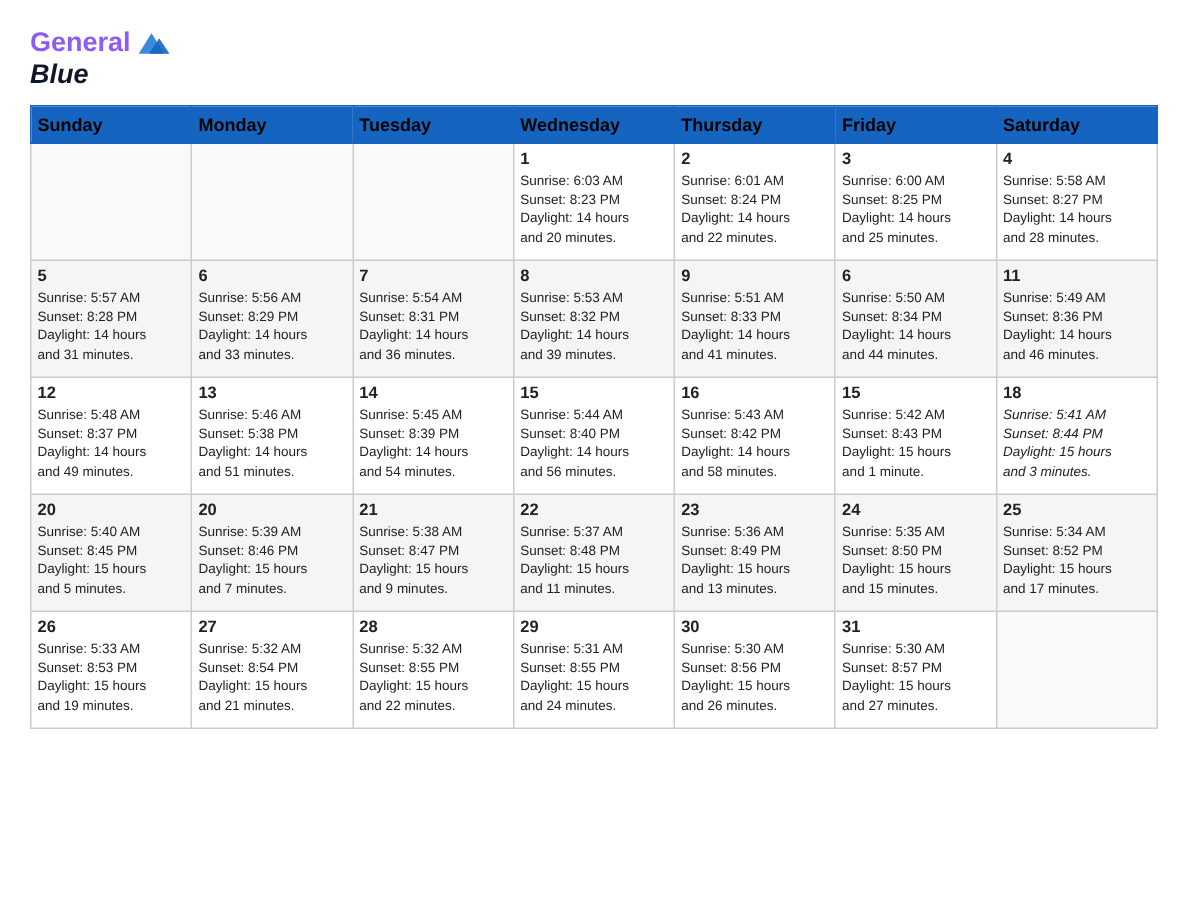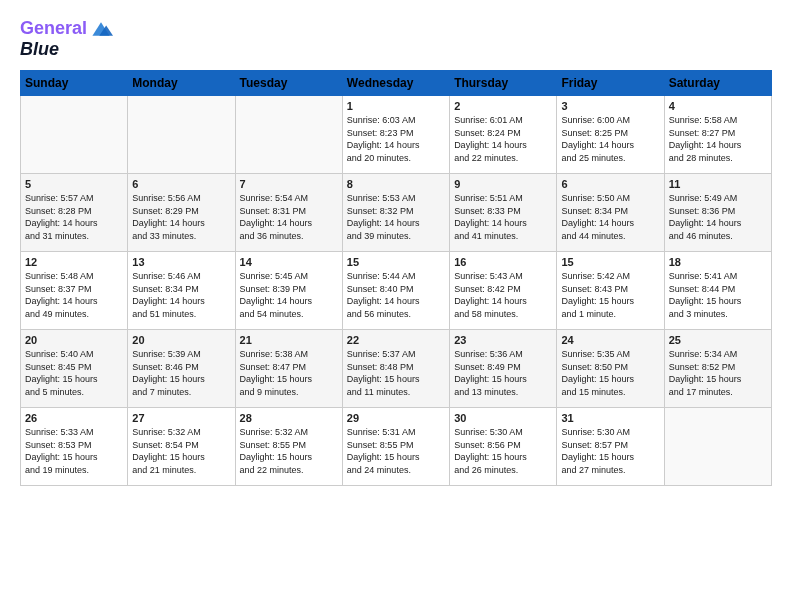--- a/index.html
+++ b/index.html
@@ -222,21 +222,21 @@
           <td>
             <div class="day-num">12</div>
             <div class="day-info" style="white-space: pre-line;">Sunrise: 5:48 AM
 Sunset: 8:37 PM
 Daylight: 14 hours
 and 49 minutes.</div>
           </td>
           <td>
             <div class="day-num">13</div>
             <div class="day-info" style="white-space: pre-line;">Sunrise: 5:46 AM
-Sunset: 8:34 PM
+Sunset: 5:38 PM
 Daylight: 14 hours
 and 51 minutes.</div>
           </td>
           <td>
             <div class="day-num">14</div>
             <div class="day-info" style="white-space: pre-line;">Sunrise: 5:45 AM
 Sunset: 8:39 PM
 Daylight: 14 hours
 and 54 minutes.</div>
           </td>
@@ -256,21 +256,21 @@
           </td>
           <td>
             <div class="day-num">15</div>
             <div class="day-info" style="white-space: pre-line;">Sunrise: 5:42 AM
 Sunset: 8:43 PM
 Daylight: 15 hours
 and 1 minute.</div>
           </td>
           <td>
             <div class="day-num">18</div>
-            <div class="day-info" style="white-space: pre-line;">Sunrise: 5:41 AM
+            <div class="day-info" style="white-space: pre-line; font-style: italic;">Sunrise: 5:41 AM
 Sunset: 8:44 PM
 Daylight: 15 hours
 and 3 minutes.</div>
           </td>
         </tr>
         <tr>
           <td>
             <div class="day-num">20</div>
             <div class="day-info" style="white-space: pre-line;">Sunrise: 5:40 AM
 Sunset: 8:45 PM

